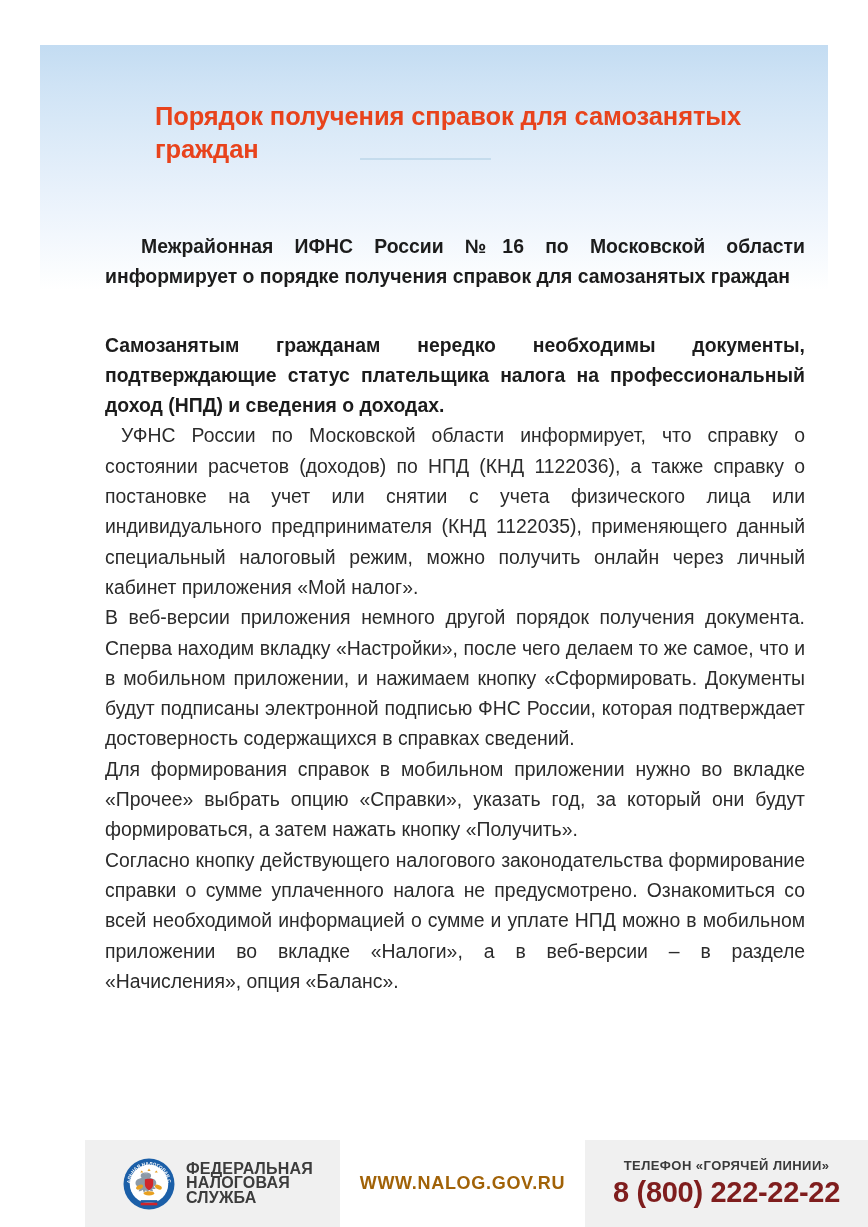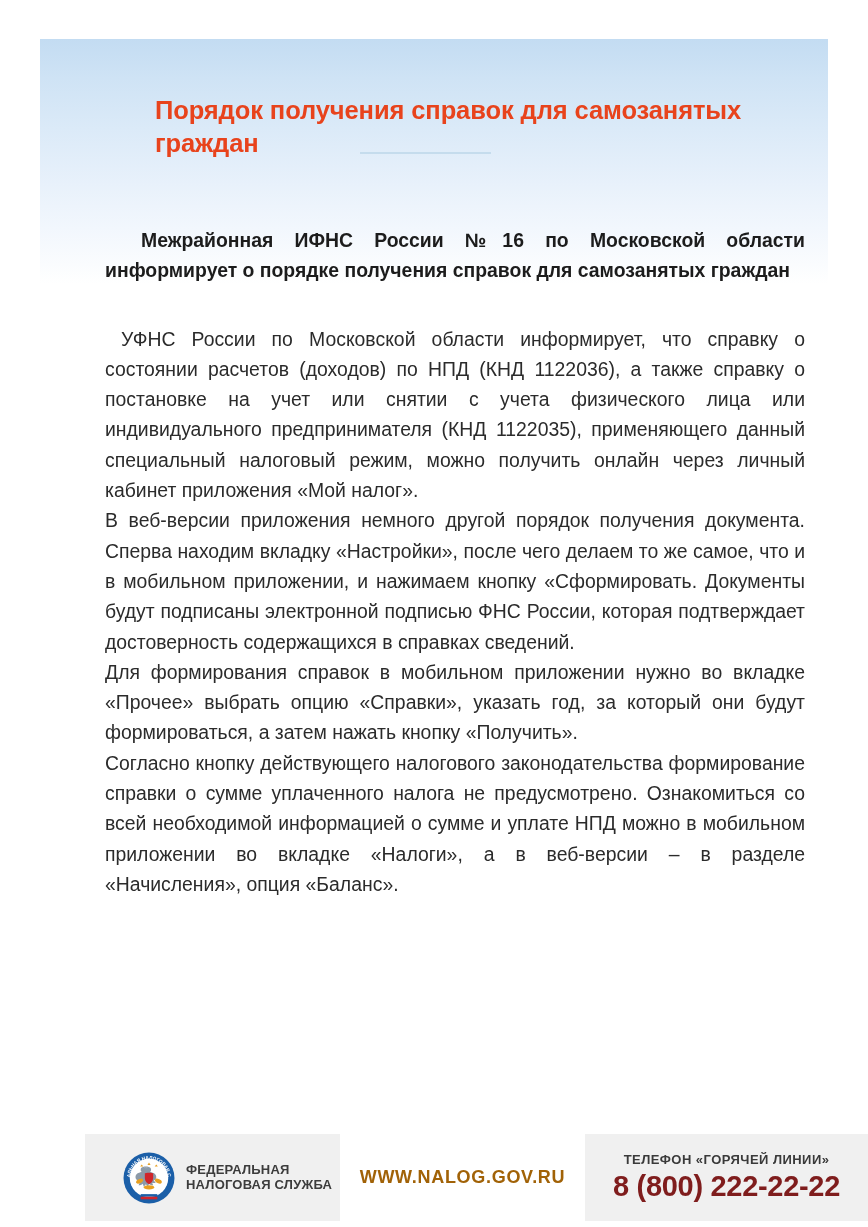--- a/index.html
+++ b/index.html
@@ -13,21 +13,21 @@
     height: 1227px;
     overflow: hidden;
     font-family: "Liberation Sans", sans-serif;
     -webkit-font-smoothing: antialiased;
   }
 
   
   #page {
     position: absolute;
     left: 40px;
-    top: 39px;
+    top: 45px;
     width: 788px;
     height: 1137px;
     background: linear-gradient(to bottom,
                 #c3dcf2 0px,
                 #cfe3f5 40px,
                 #dbeaf8 90px,
                 #e8f1fb 145px,
                 #f2f7fd 190px,
                 #fafcfe 225px,
                 #ffffff 245px,
@@ -123,21 +123,21 @@
   #fns-emblem {
     width: 52px;
     height: 52px;
     position: relative;
     flex: none;
   }
   #fns-emblem svg { display: block; }
 
   #fns-wordmark {
     margin-left: 11px;
-    font-size: 13px;
+    font-size: 16px;
     line-height: 14.5px;
     font-weight: bold;
     color: #3c3c3c;
     letter-spacing: 0.2px;
     white-space: pre-line;
   }
 
   #footer-url {
     font-size: 18px;
     font-weight: bold;
@@ -168,20 +168,21 @@
     <h1 id="doc-title">Порядок получения справок для самозанятых граждан</h1>
   </div>
   <div id="title-rule"></div>
 
   <div id="body-text">
 
     <p class="para bold indent-lg" id="lead-para">Межрайонная ИФНС России №16   по Московской области информирует о порядке получения справок для самозанятых граждан</p>
 
     <div id="spacer-1"></div>
 
+    <p class="para bold">Самозанятым гражданам нередко необходимы документы, подтверждающие статус плательщика налога на профессиональный доход (НПД) и сведения о доходах.</p>
 
     <p class="para indent-sm">УФНС России по Московской области информирует, что справку о состоянии расчетов (доходов) по НПД (КНД 1122036), а также справку о постановке на учет или снятии с учета физического лица или индивидуального предпринимателя (КНД 1122035), применяющего данный специальный налоговый режим, можно получить онлайн через личный кабинет приложения «Мой налог».</p>
 
     <p class="para">В веб-версии приложения немного другой порядок получения документа. Сперва находим вкладку «Настройки», после чего делаем то же самое, что и в мобильном приложении, и нажимаем кнопку «Сформировать. Документы будут подписаны электронной подписью ФНС России, которая подтверждает достоверность содержащихся в справках сведений.</p>
 
     <p class="para">Для формирования справок в мобильном приложении нужно во вкладке «Прочее» выбрать опцию «Справки», указать год, за который они будут формироваться, а затем нажать кнопку «Получить».</p>
 
     <p class="para">Согласно кнопку действующего налогового законодательства формирование справки о сумме уплаченного налога не предусмотрено. Ознакомиться со всей необходимой информацией о сумме и уплате НПД можно в мобильном приложении во вкладке «Налоги», а в веб-версии – в разделе «Начисления», опция «Баланс».</p>
 
   </div>

